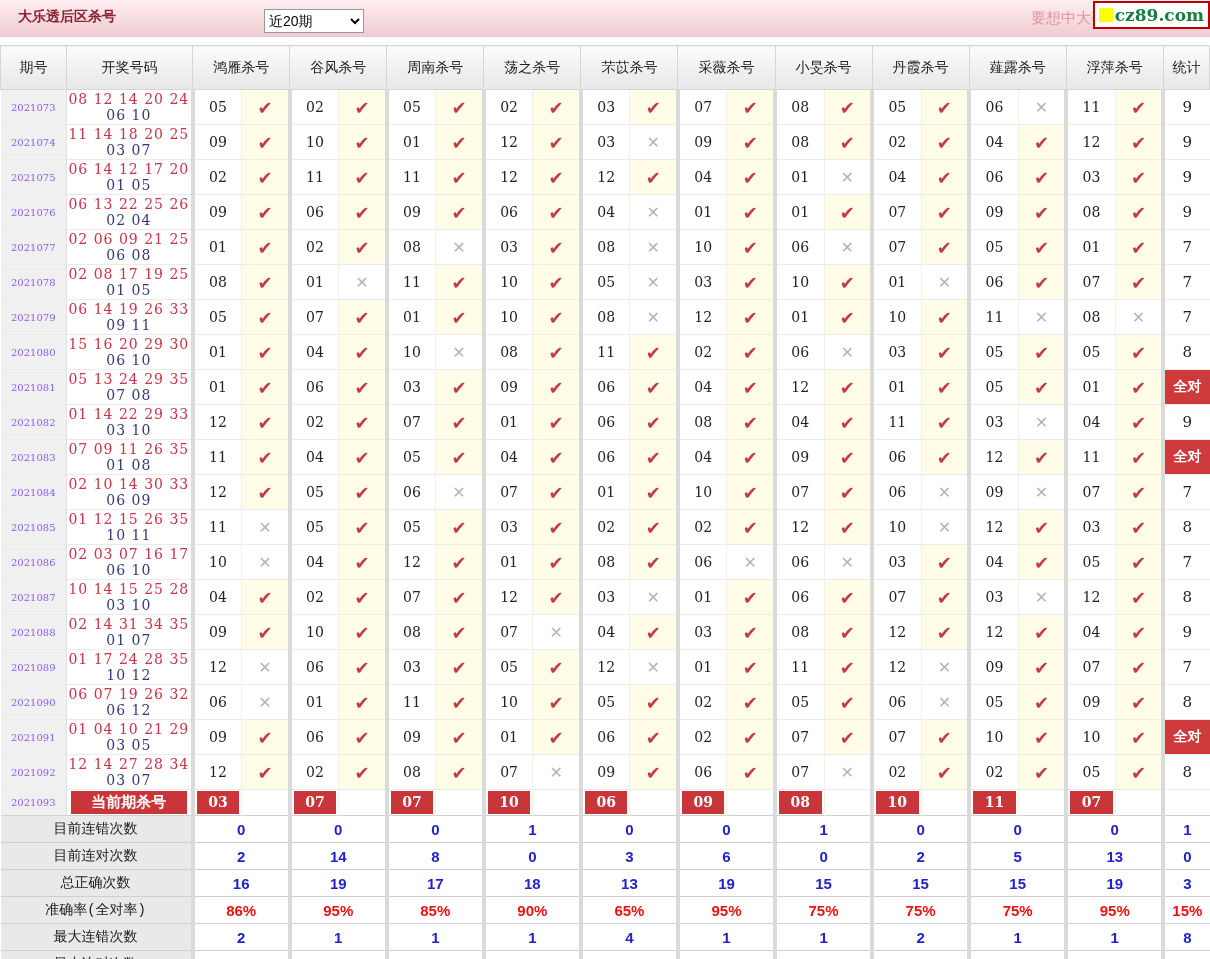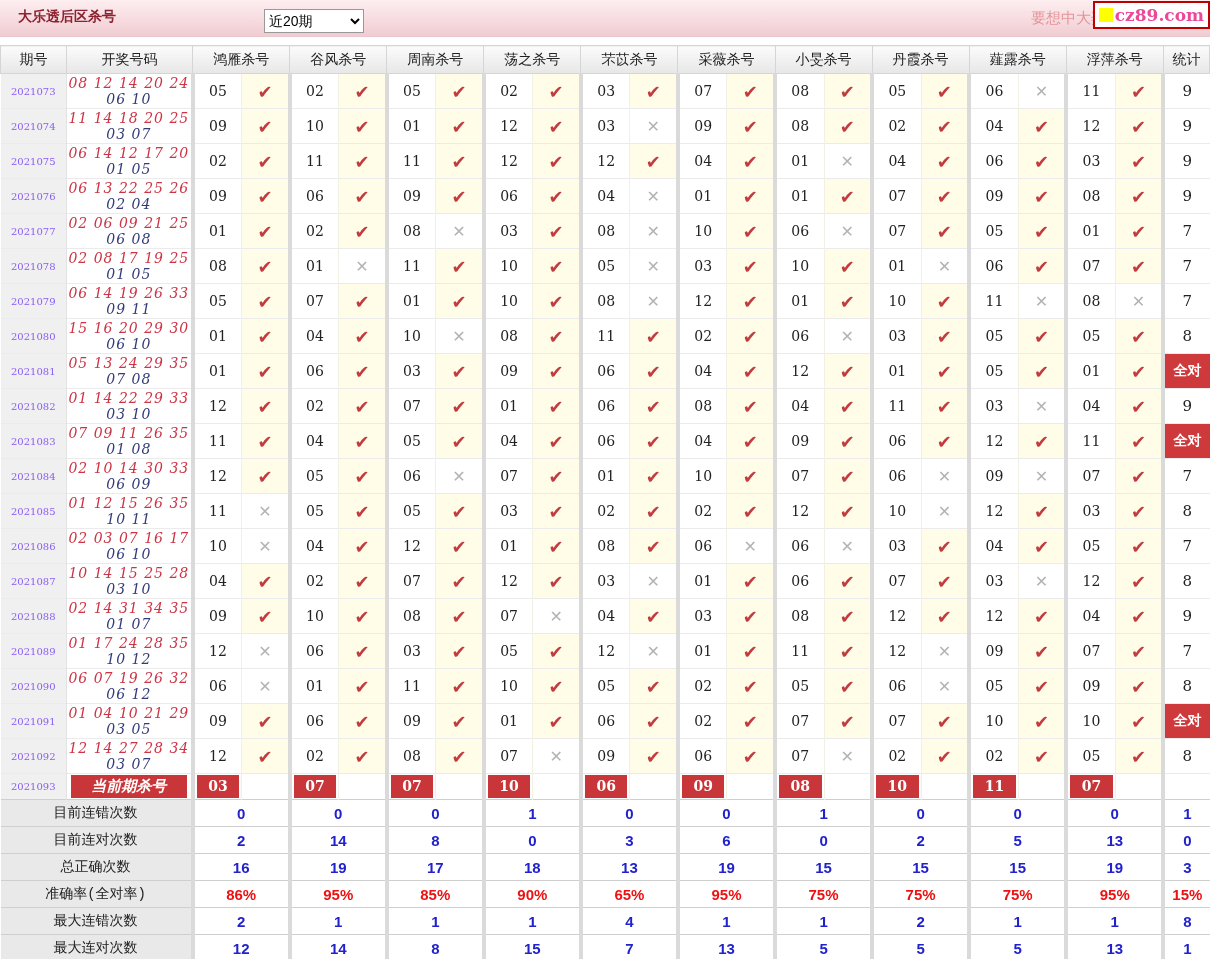--- a/index.html
+++ b/index.html
@@ -5,31 +5,31 @@
   html,body{margin:0;padding:0;background:#fff;}
   body{width:1210px;height:959px;font-family:"DejaVu Sans",sans-serif;position:relative;overflow:hidden;}
 
   
   .topbar{position:relative;height:36px;background:linear-gradient(#fdeef0,#f1ccd2);border-bottom:1px solid #e8c8cd;}
   .page-title{position:absolute;left:18px;top:8px;font-size:14px;font-weight:bold;color:#8b2332;}
   .range-select{position:absolute;left:264px;top:9px;width:100px;height:24px;font-size:14px;background:#fff;border:1px solid #999;}
   .slogan{position:absolute;right:8px;top:9px;font-size:15px;color:#e49499;white-space:nowrap;}
   .logo{position:absolute;right:0;top:1px;height:24px;background:#fff;border:2px solid #c00000;display:flex;align-items:center;padding:0 4px;z-index:5;text-decoration:none;}
   .logo-square{width:14px;height:14px;background:#ffff00;margin-right:2px;}
-  .logo-text{color:#ec4899;font-weight:bold;font-size:17px;font-family:"DejaVu Serif",serif;}
+  .logo-text{color:#15803d;font-weight:bold;font-size:17px;font-family:"DejaVu Serif",serif;}
   .gap{height:8px;background:#fff;}
 
   
   table{border-collapse:collapse;table-layout:fixed;width:1210px;font-family:"DejaVu Serif",serif;}
   thead th{height:27px;background:linear-gradient(#fbfbfb,#e7e7e7);font-weight:normal;font-size:14px;color:#222;
-           border:1px solid #d5d5d5;font-family:"DejaVu Sans",sans-serif;padding:0;}
+           border:1px solid #d5d5d5;font-family:"DejaVu Sans",sans-serif;padding:8px;}
   td{text-align:center;vertical-align:middle;font-size:14px;color:#222;padding:0;border-top:1px solid #ebebeb;}
   .drow td{height:34px;}
   .period{background:#f0f0f0;font-size:10px;color:#8b5cf6;}
-  .lottery{border-left:1px solid #e2e2e2;line-height:16px;font-style:italic;}
+  .lottery{border-left:1px solid #e2e2e2;line-height:16px;}
   .front{color:#cc3344;letter-spacing:1px;}
   .rear{color:#333a7a;letter-spacing:1px;}
   .num{border-left:4px solid #dadada;background:#fff;}
   .mark{border-left:1px solid #f0f0e4;font-family:"DejaVu Sans",sans-serif;}
   .mark.ok{background:#fffce8;color:#c23b3e;font-size:18px;font-weight:bold;}
   .mark.bad{background:#fff;color:#b3b3b3;font-size:16px;}
   .stat{border-left:4px solid #dadada;font-size:15px;}
   .stat.full{background:#ce3a3c;color:#fff;font-family:"DejaVu Sans",sans-serif;font-weight:bold;font-size:14px;}
 
   

